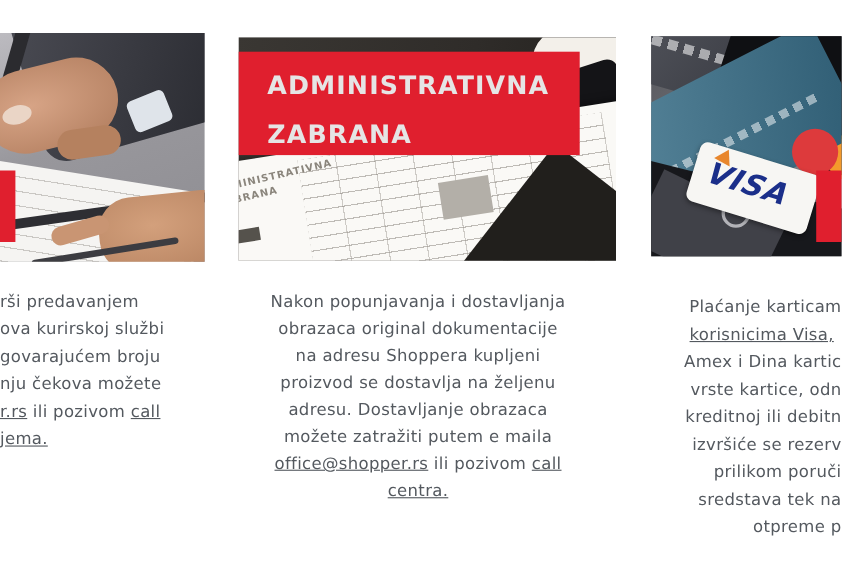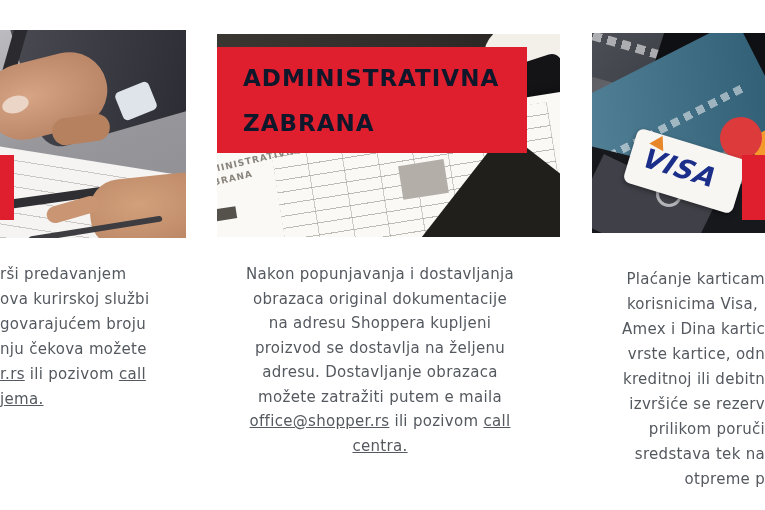--- a/index.html
+++ b/index.html
@@ -47,21 +47,21 @@
   .rp-card-teal{left:-62px;top:36px;width:245px;height:112px;background:linear-gradient(110deg,#5d8ba0,#2f5d74);transform:rotate(-27deg);border-radius:10px;z-index:2;}
   .rp-emboss2{left:70px;top:60px;width:150px;height:8px;
     background:repeating-linear-gradient(90deg,rgba(255,255,255,.5) 0 8px,rgba(255,255,255,0) 8px 14px);}
   .rp-card-bottom{left:-32px;bottom:-42px;width:265px;height:102px;background:#17181c;transform:rotate(14deg);z-index:2;}
   .rp-card-b2{left:-10px;bottom:-16px;width:122px;height:72px;background:#404148;transform:rotate(26deg);z-index:2;}
   .rp-ring{left:64px;bottom:26px;width:20px;height:20px;border:3px solid #cfd0d4;border-radius:50%;z-index:3;opacity:.8;}
   .rp-visa-box{left:36px;top:110px;width:114px;height:56px;background:#f7f6f3;transform:rotate(17deg);border-radius:7px;z-index:4;box-shadow:0 2px 5px rgba(0,0,0,.4);}
   .visa-flag{left:16px;top:1px;width:0;height:0;border-left:8px solid transparent;border-right:8px solid transparent;border-bottom:13px solid #e8862c;transform:rotate(12deg);}
   .visa-text{left:14px;top:11px;font-weight:bold;font-style:italic;font-size:27px;letter-spacing:1px;transform:skewX(-8deg);}
   
-  .banner-main{left:217px;top:47px;width:310px;height:106px;z-index:6;color:#0f172a;}
+  .banner-main{left:217px;top:47px;width:310px;height:94px;z-index:6;color:#e5e5e5;}
   .banner-main .bline{margin-left:26px;font-size:23px;font-weight:bold;letter-spacing:1px;line-height:35px;white-space:nowrap;margin-top:10px;}
   .banner-main .bline:first-child{margin-top:14px;}
   .frag{z-index:6;}
   .frag-left{left:0;top:155px;width:14px;height:65px;}
   .frag-right{left:742px;top:155px;width:23px;height:65px;}
   
   .tcol{position:absolute;color:#54595f;font-size:15px;letter-spacing:.3px;z-index:4;}
   .col-checks{left:0;top:262px;width:172px;text-align:left;line-height:25px;}
   .col-admin{left:215px;top:262px;width:330px;text-align:center;line-height:24.5px;}
   .col-cards{right:0;top:267px;width:182px;text-align:right;line-height:25px;}
@@ -136,21 +136,21 @@
     <div class="tline"><span class="">obrazaca original dokumentacije</span></div>
     <div class="tline"><span class="">na adresu Shoppera kupljeni</span></div>
     <div class="tline"><span class="">proizvod se dostavlja na željenu</span></div>
     <div class="tline"><span class="">adresu. Dostavljanje obrazaca</span></div>
     <div class="tline"><span class="">možete zatražiti putem e maila</span></div>
     <div class="tline"><span class="lnk">office@shopper.rs</span><span class=""> ili pozivom </span><span class="lnk">call</span></div>
     <div class="tline"><span class="lnk">centra.</span></div>
   </div>
 <div class="tcol col-cards" style="color: rgb(84, 89, 95);">
     <div class="tline"><span class="">Plaćanje karticam</span></div>
-    <div class="tline" style="margin-right: 7px;"><span class="">korisnicima Visa,</span></div>
+    <div class="tline" style="margin-right: 7px; text-decoration: underline;"><span class="">korisnicima Visa,</span></div>
     <div class="tline"><span class="">Amex i Dina kartic</span></div>
     <div class="tline"><span class="">vrste kartice, odn</span></div>
     <div class="tline"><span class="">kreditnoj ili debitn</span></div>
     <div class="tline"><span class="">izvršiće se rezerv</span></div>
     <div class="tline"><span class="">prilikom poruči</span></div>
     <div class="tline"><span class="">sredstava tek na</span></div>
     <div class="tline"><span class="">otpreme p</span></div>
   </div>
 
 </body></html>

